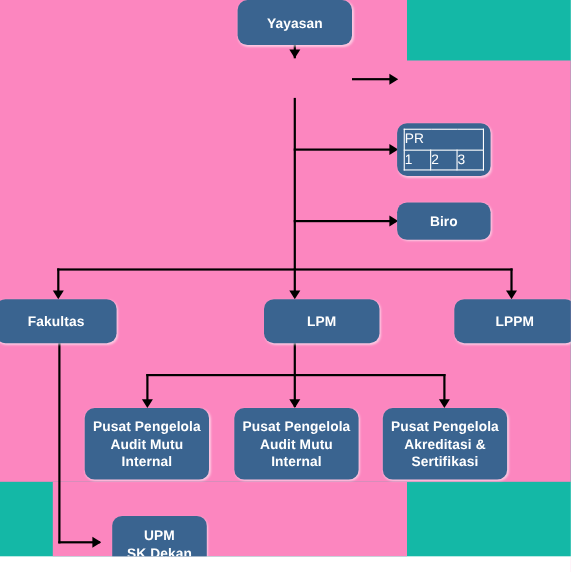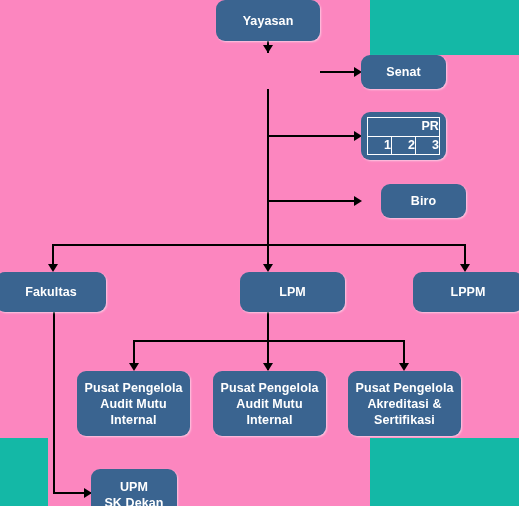--- a/index.html
+++ b/index.html
@@ -44,23 +44,23 @@
     padding: 0 4px;
   }
   
   .pr-table {
     border-collapse: collapse;
     margin: 0 auto;
   }
   .pr-table td {
     border: 1.6px solid #ffffff;
     color: #ffffff;
-    font-weight: bold;
+    font-weight: normal;
     font-size: 12.5px;
-    text-align: right;
+    text-align: left;
     padding: 1px 0 2px 0;
     line-height: 1.15;
   }
   .pr-head {
     width: 69px;
   }
   .pr-cell {
     width: 23px;
   }
   
@@ -126,40 +126,37 @@
 
   <div class="line-v" style="left:53px; top:312px; height:182px;"></div>
   <div class="line-h" style="left:53px; top:492px; width:38px;"></div>
   <div class="arrow-right" style="left:84px; top:488px;"></div>
 
   <div class="node" style="left:216px; top:0px; width:104px; height:41px;">
     <span class="label">Yayasan</span>
   </div>
 
 
-  <div class="node" style="left:361px; top:55px; width:85px; height:34px;">
-    <span class="label">Senat</span>
-  </div>
 
   <div class="node" style="left:361px; top:112px; width:85px; height:48px;">
     <table class="pr-table">
       <tbody>
           <tr>
         <td class="pr-head" colspan="3">PR</td>
       </tr>
       <tr>
         <td class="pr-cell">1</td>
         <td class="pr-cell">2</td>
         <td class="pr-cell">3</td>
       </tr>
     </tbody>
       </table>
   </div>
 
-  <div class="node" style="left:361px; top:184px; width:85px; height:34px;margin-left:20px;">
+  <div class="node" style="left:361px; top:184px; width:85px; height:34px;">
     <span class="label">Biro</span>
   </div>
 
   <div class="node" style="left:-4px; top:272px; width:110px; height:40px;">
     <span class="label">Fakultas</span>
   </div>
 
   <div class="node" style="left:216px; top:272px; width:105px; height:40px;margin-left:24px;">
     <span class="label">LPM</span>
   </div>
@@ -179,18 +176,18 @@
 Audit Mutu
 Internal</span>
   </div>
 
   <div class="node" style="left:348px; top:371px; width:113px; height:65px;">
     <span class="label">Pusat Pengelola
 Akreditasi &amp;
 Sertifikasi</span>
   </div>
 
-  <div class="node" style="left:91px; top:469px; width:86px; height:51px;">
+  <div class="node" style="left:102px; top:469px; width:86px; height:51px;">
     <span class="label">UPM
 SK Dekan</span>
   </div>
 
 </div>
 
 </body></html>

